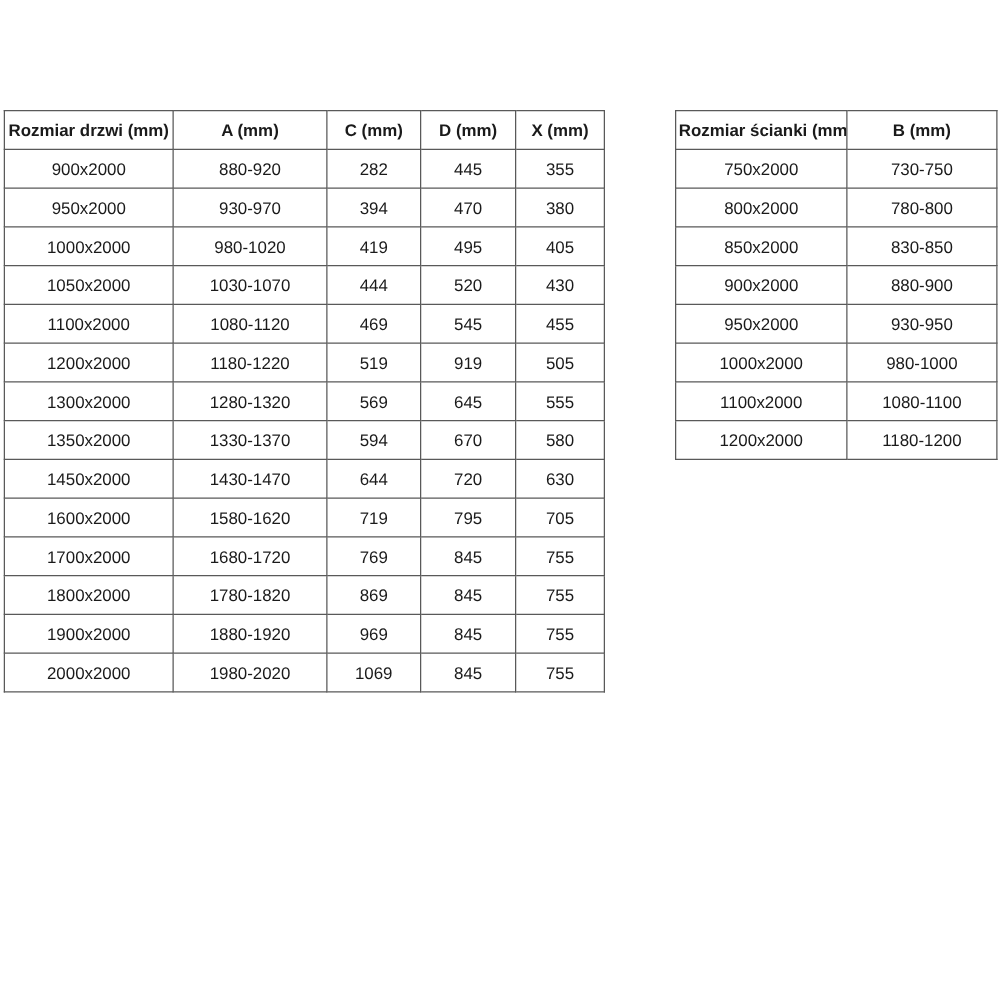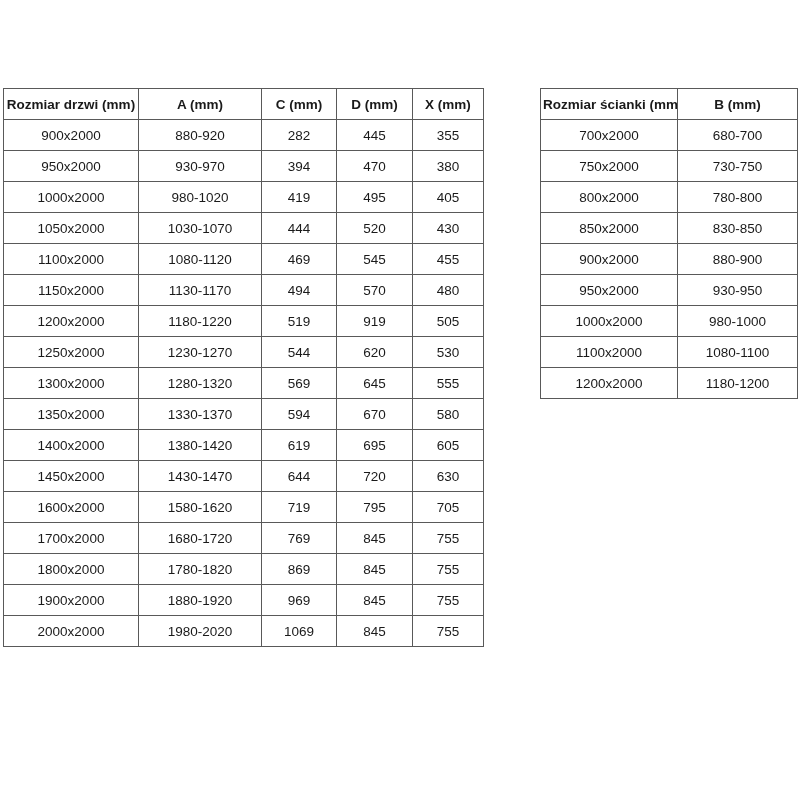--- a/index.html
+++ b/index.html
@@ -107,60 +107,39 @@
           <td>430</td>
         </tr>
         <tr>
           <td>1100x2000</td>
           <td>1080-1120</td>
           <td>469</td>
           <td>545</td>
           <td>455</td>
         </tr>
         <tr>
-          <td>1150x2000</td>
-          <td>1130-1170</td>
-          <td>494</td>
-          <td>570</td>
-          <td>480</td>
-        </tr>
-        <tr>
           <td>1200x2000</td>
           <td>1180-1220</td>
           <td>519</td>
           <td>919</td>
           <td>505</td>
         </tr>
         <tr>
-          <td>1250x2000</td>
-          <td>1230-1270</td>
-          <td>544</td>
-          <td>620</td>
-          <td>530</td>
-        </tr>
-        <tr>
           <td>1300x2000</td>
           <td>1280-1320</td>
           <td>569</td>
           <td>645</td>
           <td>555</td>
         </tr>
         <tr>
           <td>1350x2000</td>
           <td>1330-1370</td>
           <td>594</td>
           <td>670</td>
           <td>580</td>
-        </tr>
-        <tr>
-          <td>1400x2000</td>
-          <td>1380-1420</td>
-          <td>619</td>
-          <td>695</td>
-          <td>605</td>
         </tr>
         <tr>
           <td>1450x2000</td>
           <td>1430-1470</td>
           <td>644</td>
           <td>720</td>
           <td>630</td>
         </tr>
         <tr>
           <td>1600x2000</td>
@@ -206,24 +185,20 @@
         <col>
       </colgroup>
     <thead>
       <tr>
         <th>Rozmiar ścianki (mm)</th>
         <th>B (mm)</th>
       </tr>
     </thead>
     <tbody>
         <tr>
-          <td>700x2000</td>
-          <td>680-700</td>
-        </tr>
-        <tr>
           <td>750x2000</td>
           <td>730-750</td>
         </tr>
         <tr>
           <td>800x2000</td>
           <td>780-800</td>
         </tr>
         <tr>
           <td>850x2000</td>
           <td>830-850</td>

